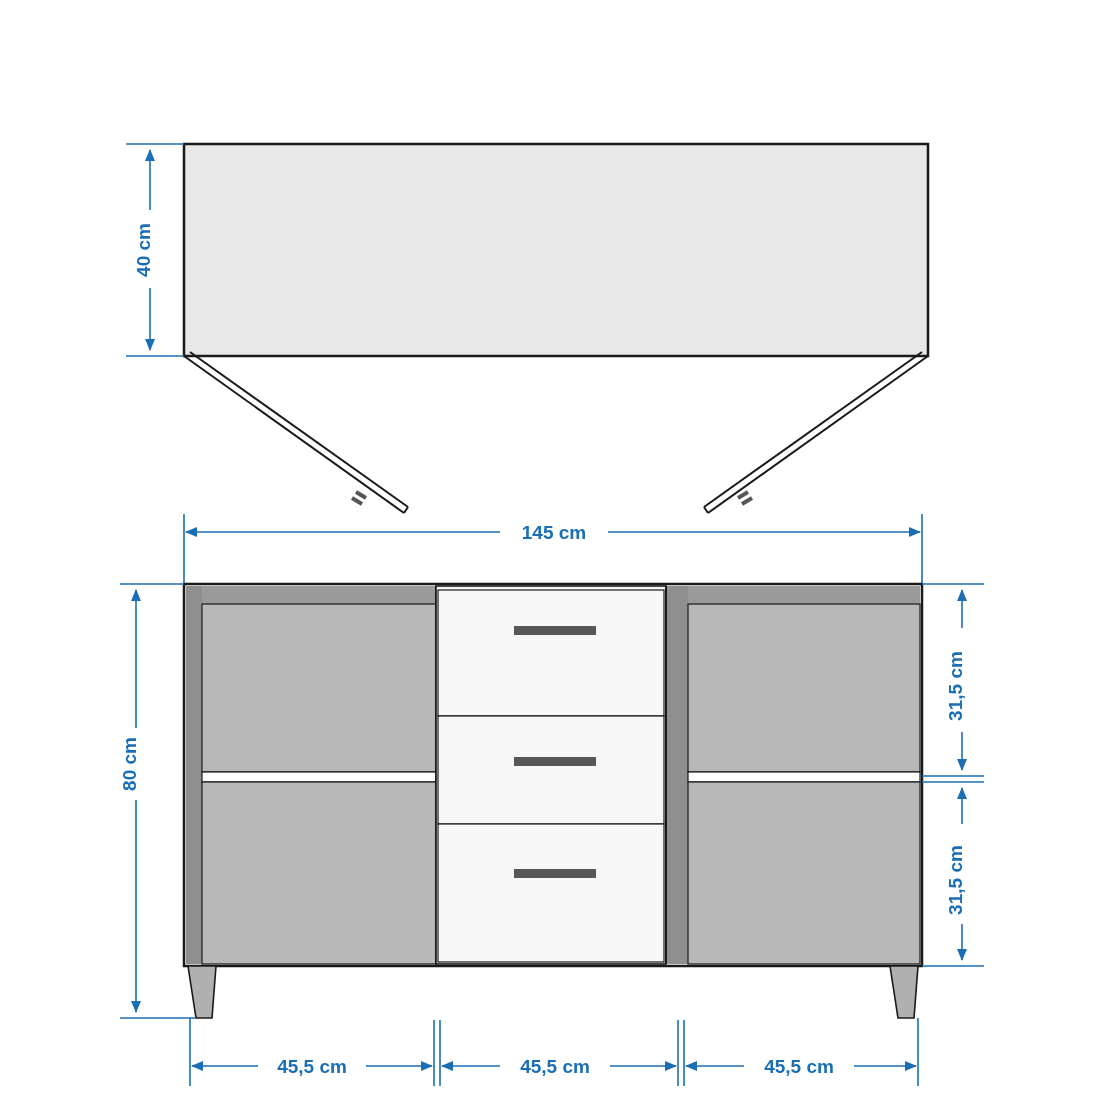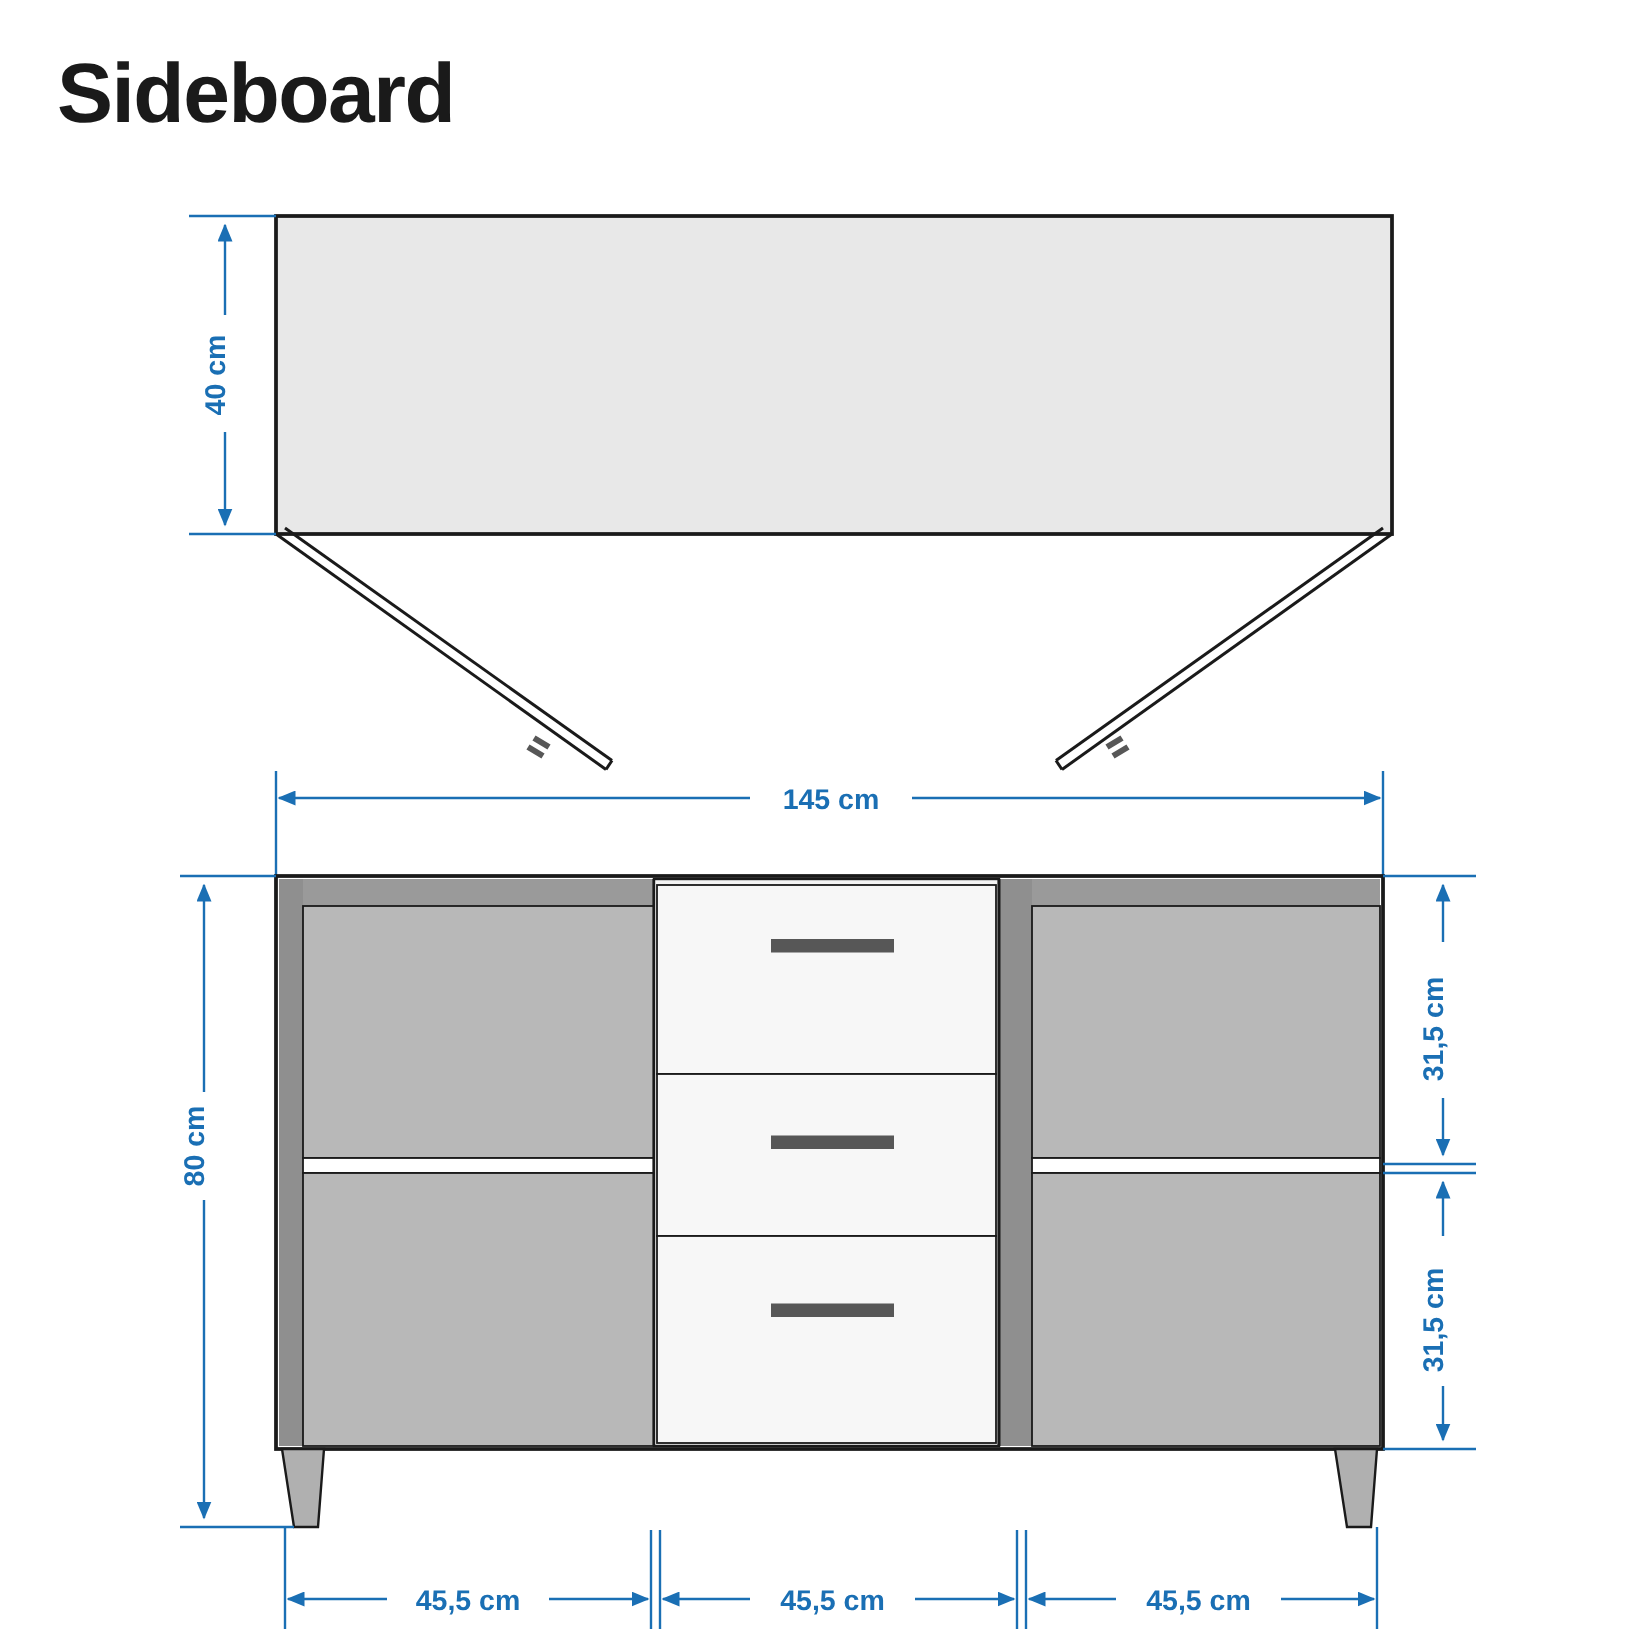--- a/index.html
+++ b/index.html
@@ -42,21 +42,20 @@
     font-size: 19px;
     font-weight: bold;
     fill: #1a6fb4;
   }
 </style>
 </head>
 <body>
 
 <div id="root">
 
-  <div id="title">Sideboard</div>
 
   <svg class="diagram" viewBox="0 0 1100 1100">
     <defs>
       <marker id="arrEnd" markerWidth="12" markerHeight="10" refX="11" refY="5" orient="auto" markerUnits="userSpaceOnUse">
         <path d="M0,0 L12,5 L0,10 z" fill="#1a6fb4"></path>
       </marker>
       <marker id="arrStart" markerWidth="12" markerHeight="10" refX="1" refY="5" orient="auto" markerUnits="userSpaceOnUse">
         <path d="M12,0 L0,5 L12,10 z" fill="#1a6fb4"></path>
       </marker>
     </defs>

